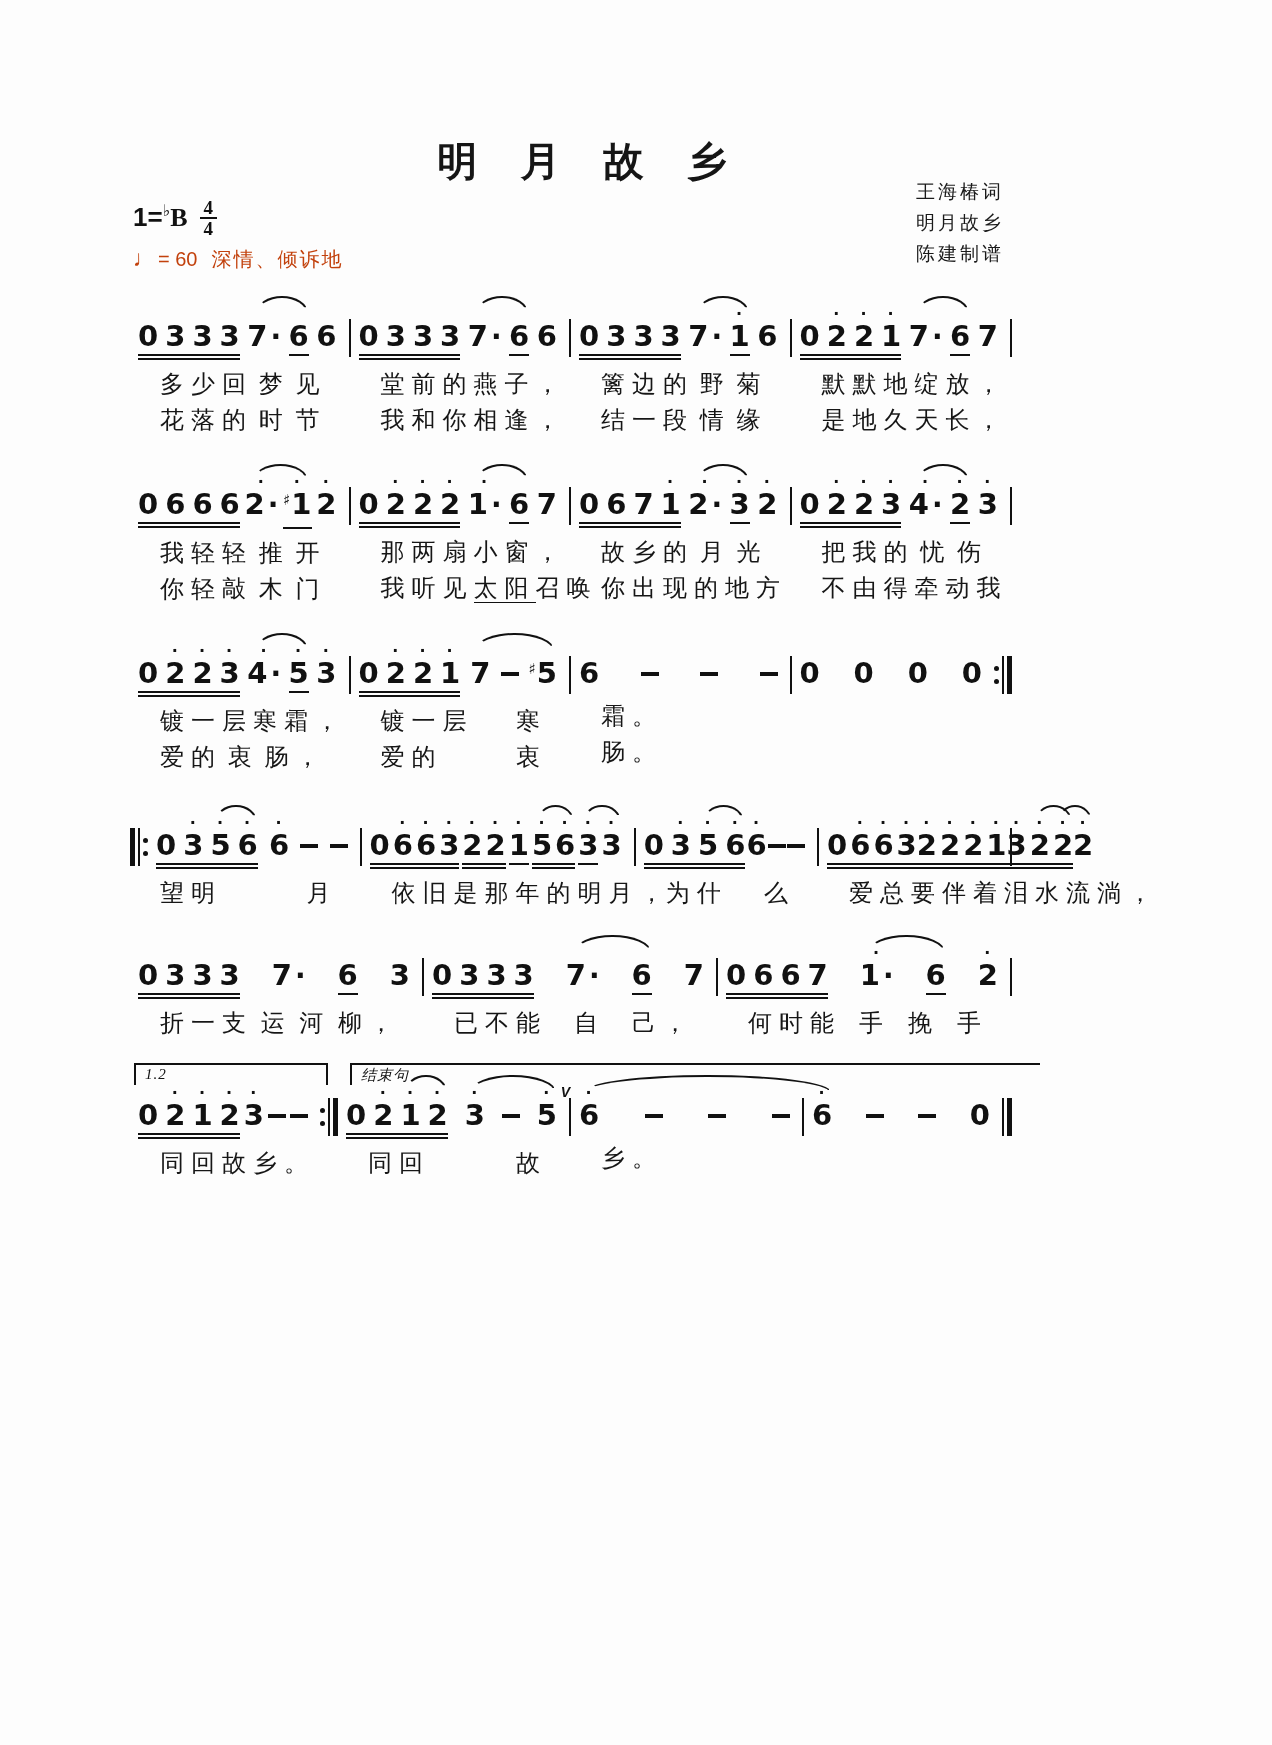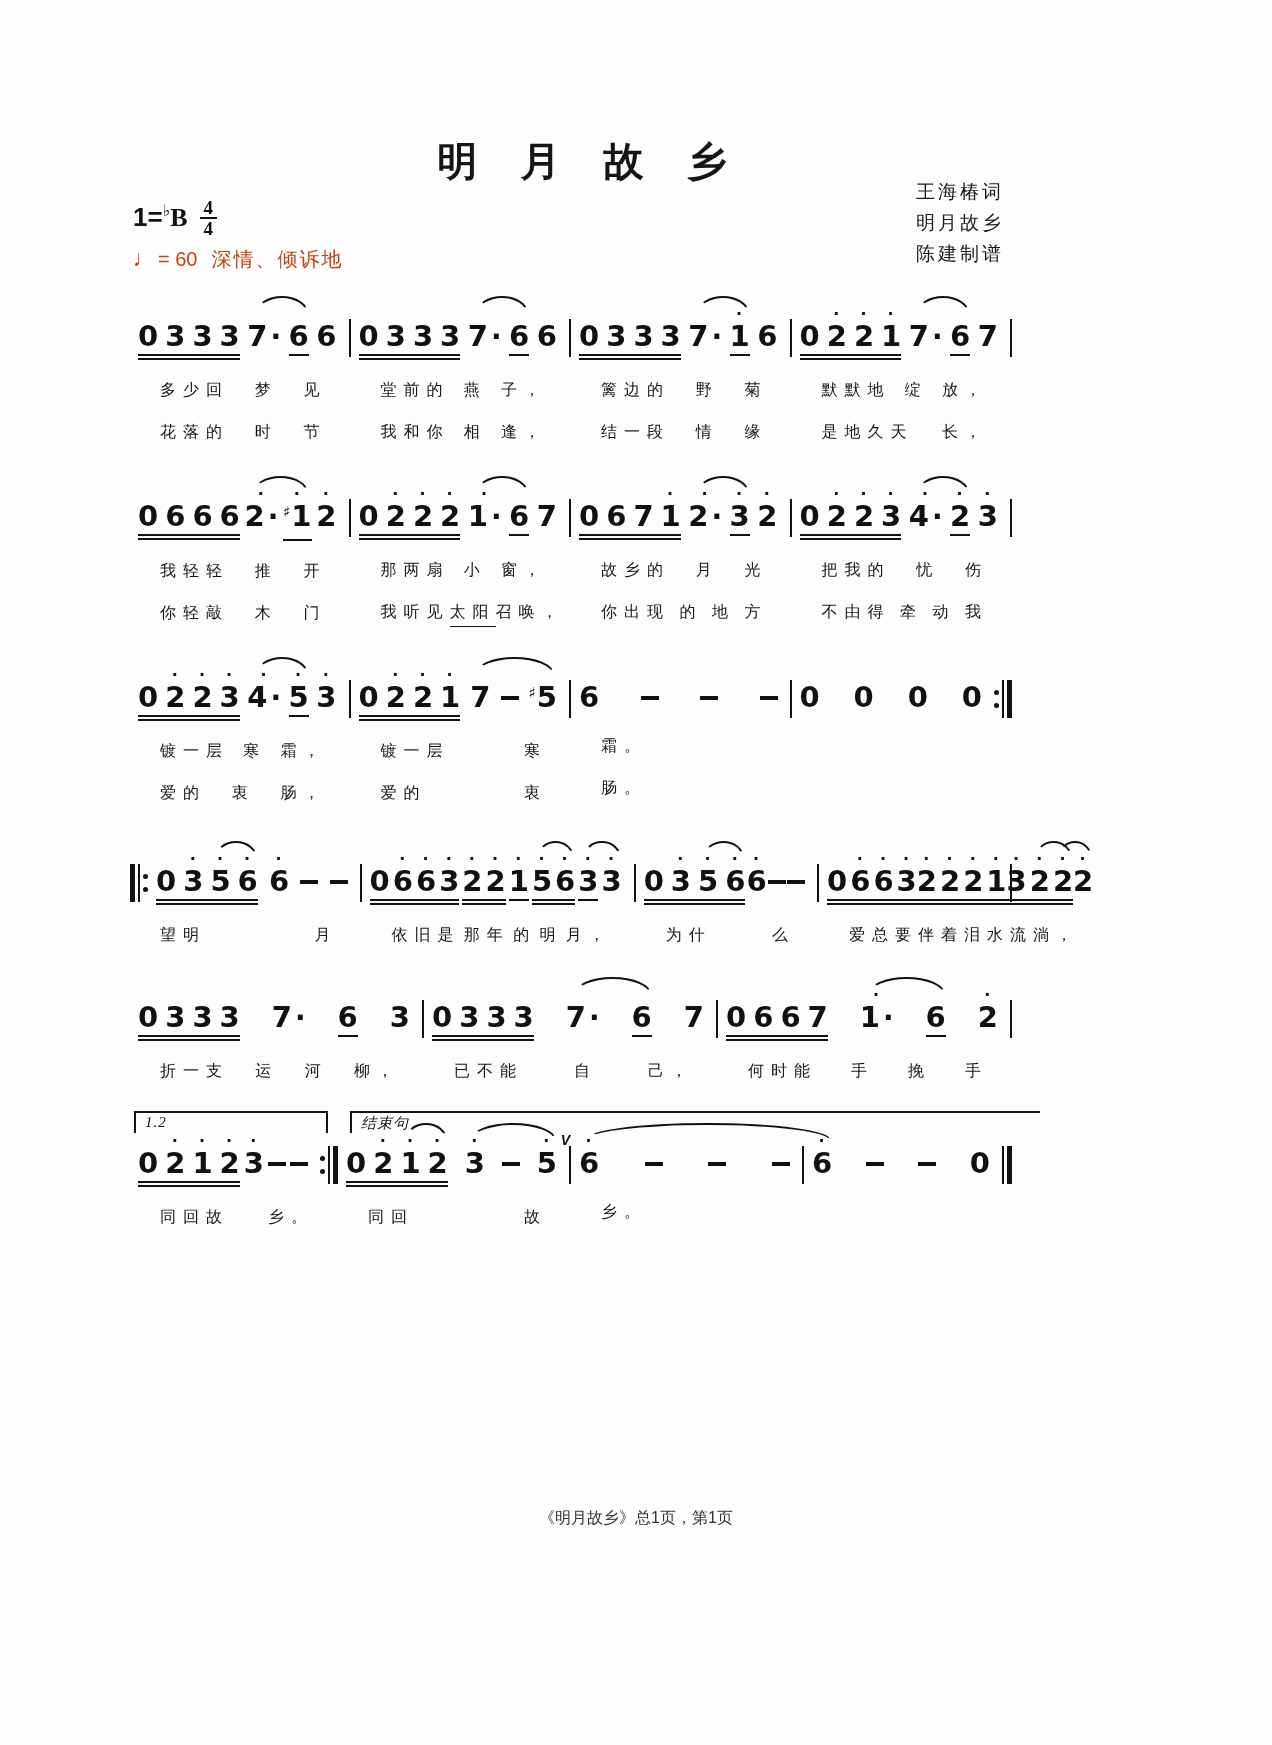--- a/index.html
+++ b/index.html
@@ -52,22 +52,22 @@
   .ulines i{display:block;height:2px;background:#111;margin-bottom:2px;}
   .breath{position:absolute;top:-3px;right:-13px;font-size:14px;font-style:italic;font-weight:700;}
   
   .bar{display:flex;align-items:center;gap:3px;height:38px;margin-top:11px;flex:0 0 auto;}
   .bar i{display:block;height:38px;background:#111;}
   .bar .thin{width:2px;}
   .bar .thick{width:5px;}
   .bdots{display:flex;flex-direction:column;justify-content:center;gap:8px;height:38px;}
   .bdots b{width:5px;height:5px;border-radius:50%;background:#111;}
   
-  .ly{display:flex;justify-content:space-between;margin-top:13px;padding:0 24px 0 30px;
-      font-size:16px;line-height:29px;color:#161616;min-height:29px;}
+  .ly{display:flex;justify-content:space-between;margin-top:7px;padding:0 24px 0 30px;
+      font-size:24px;line-height:29px;color:#161616;min-height:29px;}
   .lyu{letter-spacing:7px;white-space:nowrap;}
   .lyu.uline{border-bottom:1.5px solid #111;padding-bottom:0;}
   
   .slur{position:absolute;height:13px;border:2px solid transparent;border-top:2.6px solid #111;
         border-radius:50%/100% 100% 0 0;pointer-events:none;}
   .volta{position:absolute;border-top:2px solid #111;border-left:2px solid #111;height:20px;}
   .volta.vr{border-right:2px solid #111;}
   .volta span{position:absolute;left:9px;top:1px;font-style:italic;font-size:15px;
               font-family:"Liberation Serif","DejaVu Serif",serif;letter-spacing:1px;}
   
@@ -1668,14 +1668,13 @@
         <div class="slur" style="left: 454.047px; width: 243.078px; top: 24px;"></div>
         <div class="volta vr" style="left: 4px; width: 190px; top: 12px;">
           <span>1.2</span>
         </div>
         <div class="volta" style="left: 220px; width: 656px; top: 12px; padding-left: 32px;">
           <span>结束句</span>
         </div>
       </div>
     </div>
 
-  <div class="pageinfo">《明月故乡》总1页，第1页</div>
 </div>
 
 </body></html>

